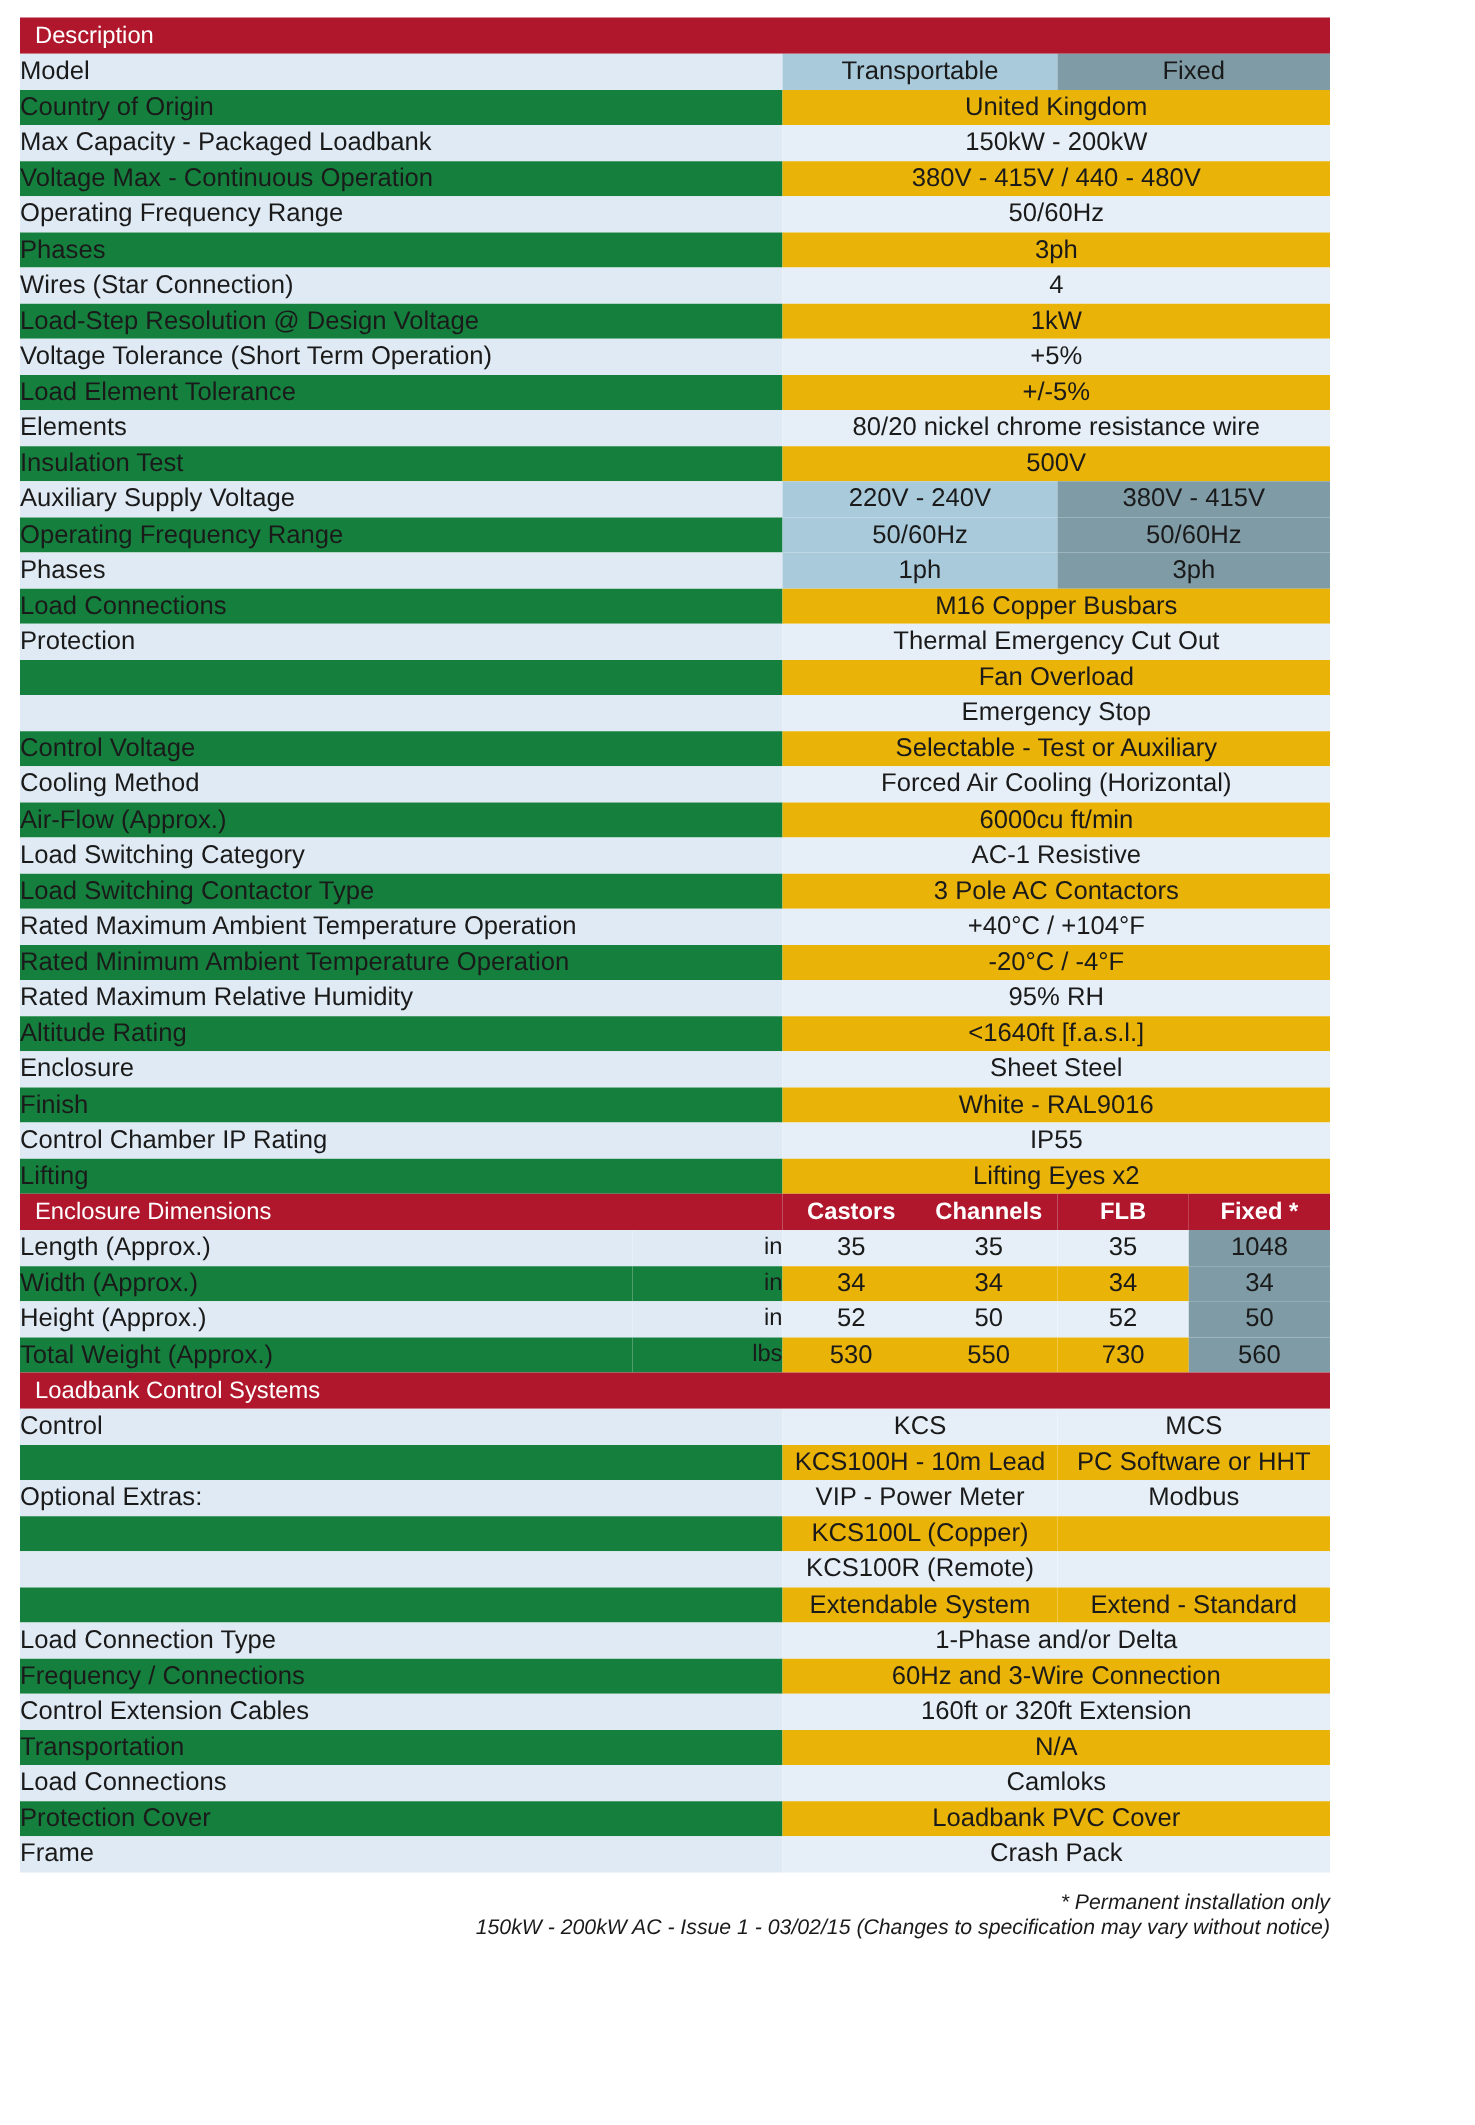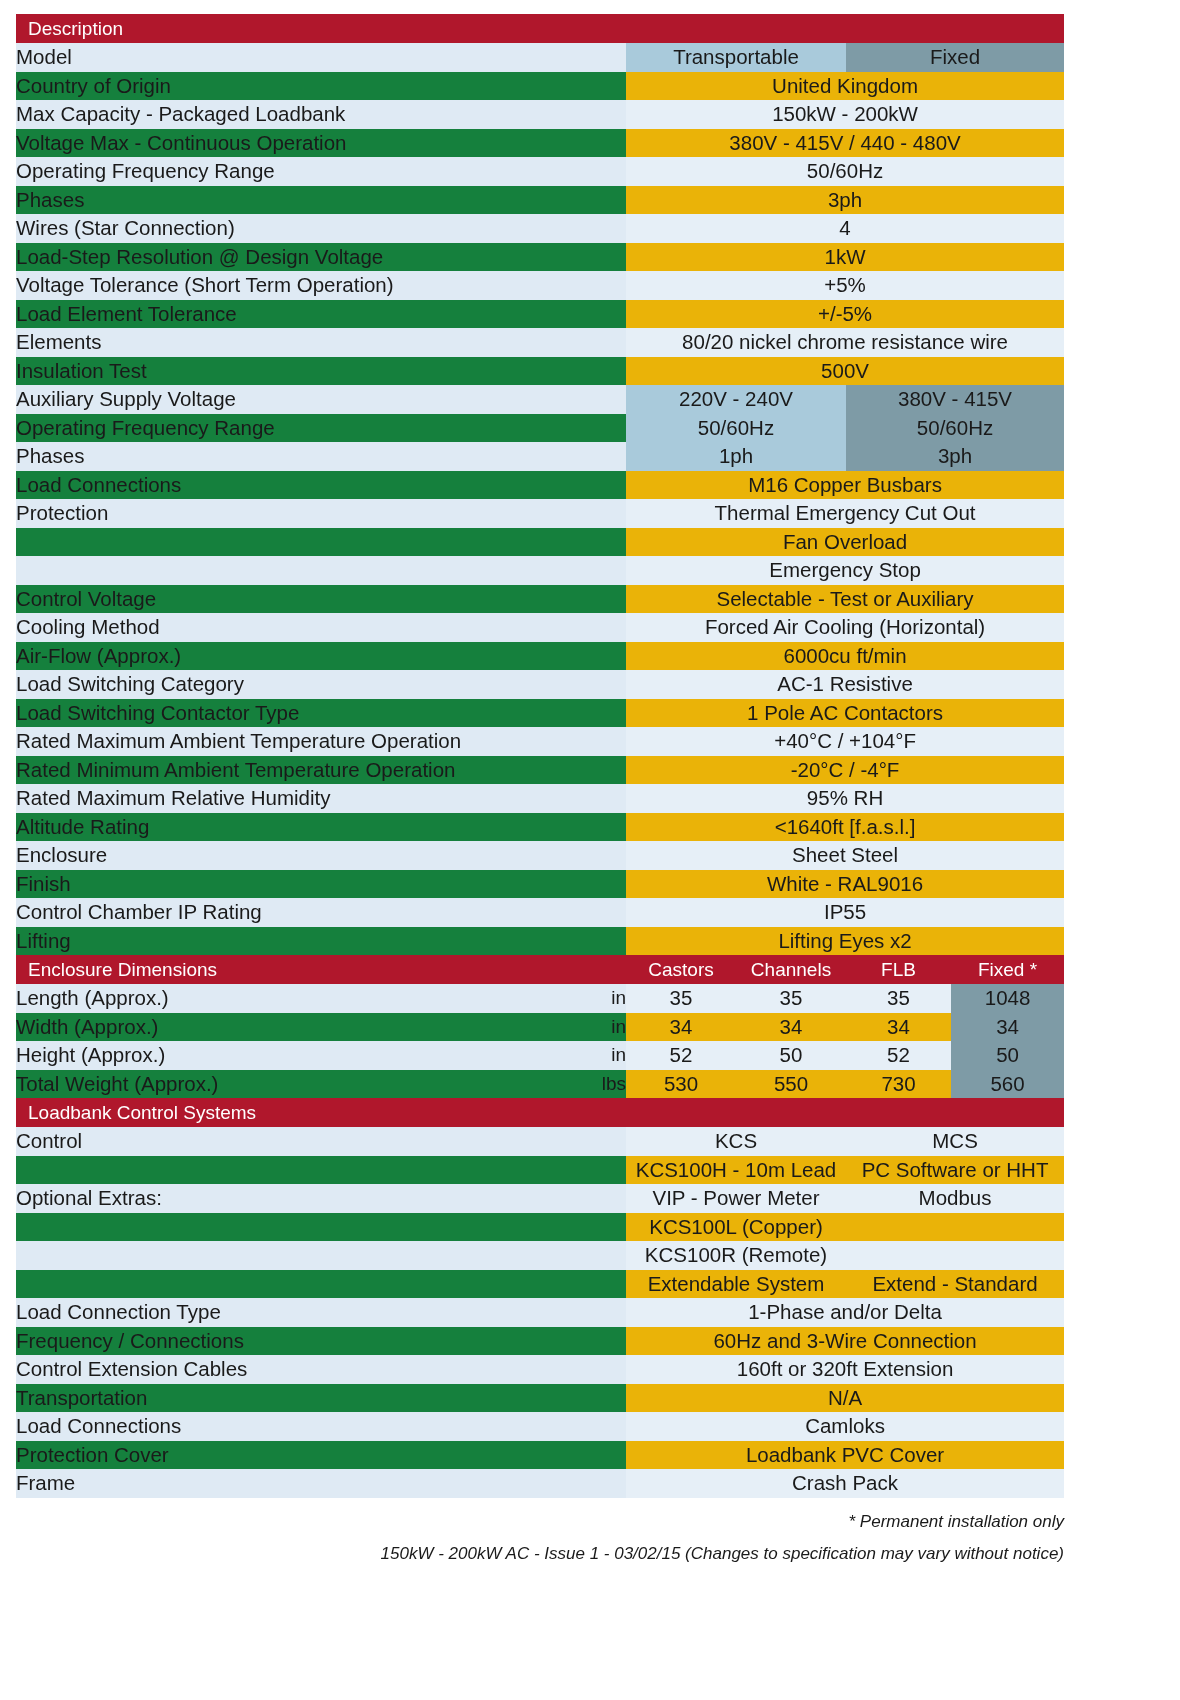--- a/index.html
+++ b/index.html
@@ -37,21 +37,21 @@
   
   .band td {
     background: #b0172c;
     color: #ffffff;
     font-weight: bold;
     font-size: 19px;
     height: 29px;
     line-height: 29px;
   }
   .band td.band-label { padding-left: 12px; text-align: left; }
-  .band td.band-col { text-align: center; }
+  .band td.band-col { text-align: center; font-weight: bold; }
 
   
   .r {
     height: 28.5px;
   }
   .lbl {
     font-size: 20.5px;
     padding-left: 12px;
     text-align: left;
     white-space: nowrap;
@@ -87,21 +87,21 @@
   .bold { font-weight: bold; }
 
   
   .foot {
     width: 1048px;
     text-align: right;
     font-style: italic;
     color: #1a1a1a;
   }
   .foot1 { font-size: 17px; margin-top: 14px; padding-right: 4px; }
-  .foot2 { font-size: 17px; margin-top: 12px; padding-right: 4px; }
+  .foot2 { font-size: 17px; padding-right: 4px; }
 </style>
 </head>
 <body>
 
 <div id="sheet">
 
   <table class="spec">
     <colgroup>
       <col style="width:490px">
       <col style="width:120px">
@@ -205,21 +205,21 @@
         <tr class="r tintB">
           <td class="lbl" colspan="2">Air-Flow (Approx.)</td>
           <td class="val" colspan="4">6000cu ft/min</td>
         </tr>
         <tr class="r tintA">
           <td class="lbl" colspan="2">Load Switching Category</td>
           <td class="val" colspan="4">AC-1 Resistive</td>
         </tr>
         <tr class="r tintB">
           <td class="lbl" colspan="2">Load Switching Contactor Type</td>
-          <td class="val" colspan="4">1 Pole AC Contactors</td>
+          <td class="val" colspan="4">3 Pole AC Contactors</td>
         </tr>
         <tr class="r tintA">
           <td class="lbl" colspan="2">Rated Maximum Ambient Temperature Operation</td>
           <td class="val" colspan="4">+40°C / +104°F</td>
         </tr>
         <tr class="r tintB">
           <td class="lbl" colspan="2">Rated Minimum Ambient Temperature Operation</td>
           <td class="val" colspan="4">-20°C / -4°F</td>
         </tr>
         <tr class="r tintA">

